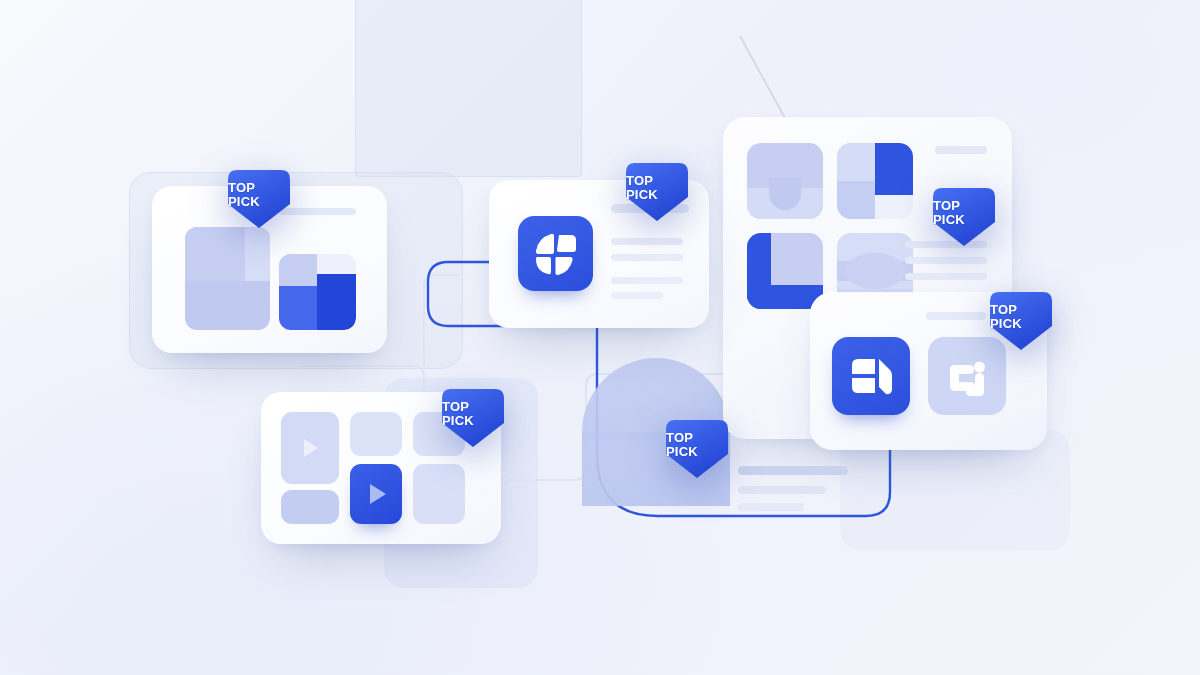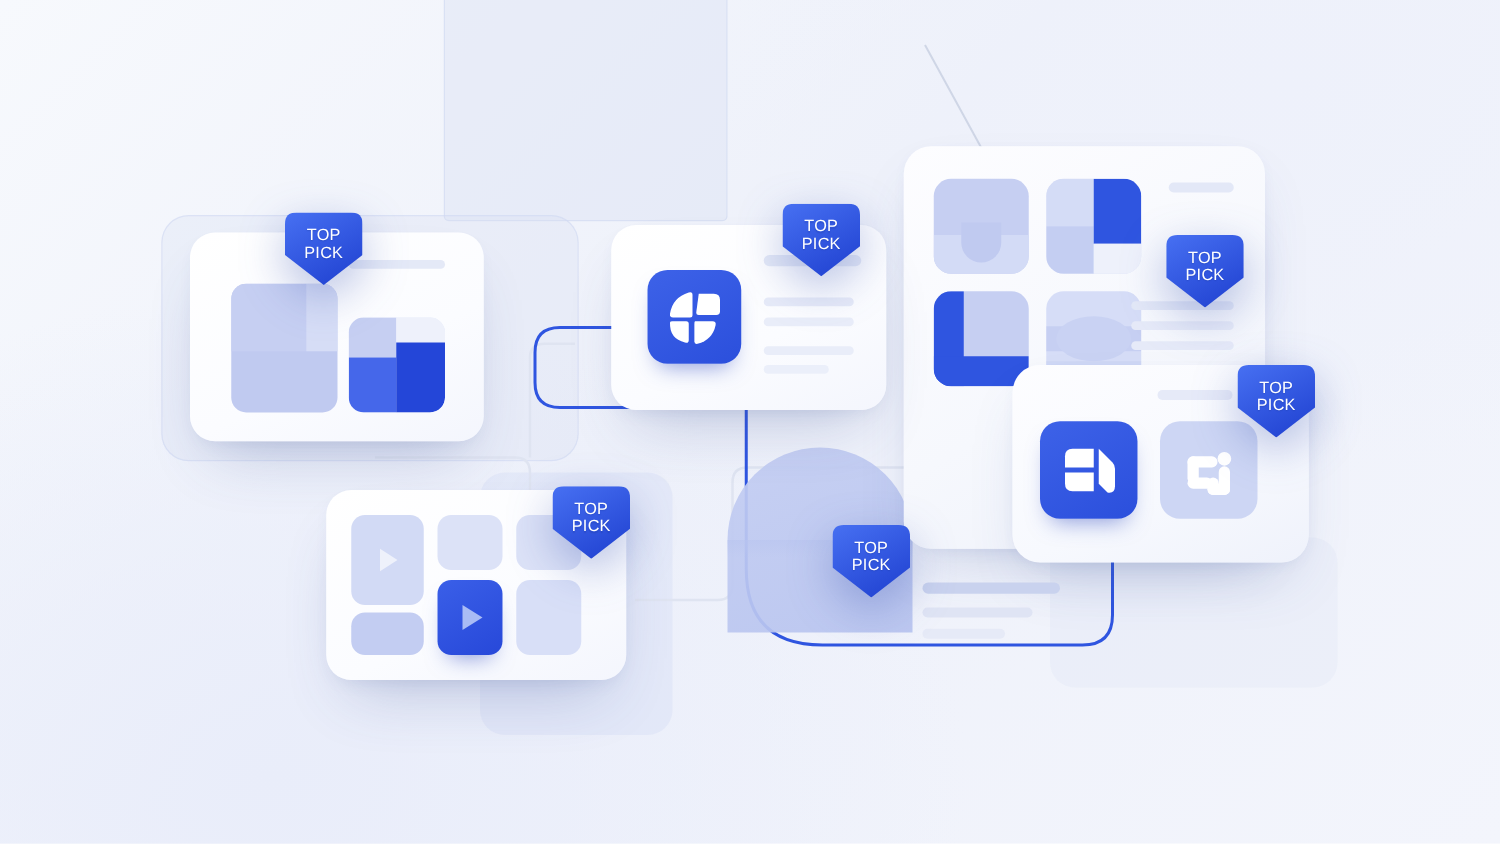--- a/index.html
+++ b/index.html
@@ -68,23 +68,23 @@
     width: 62px;
     height: 58px;
     filter: drop-shadow(0 12px 18px rgba(46, 72, 170, 0.34));
   }
   .badge .badge-svg { position: absolute; left: 0; top: 0; }
   .badge .badge-text {
     position: absolute;
     left: 0;
     top: 11px;
     width: 62px;
-    text-align: center;
+    text-align: left;
     color: #ffffff;
-    font-weight: normal;
+    font-weight: bold;
     font-size: 13px;
     line-height: 14px;
     letter-spacing: 0.2px;
     text-shadow: 0 1px 1px rgba(20, 40, 120, 0.22);
   }
 </style>
 </head>
 <body>
 
 <div id="stage">

